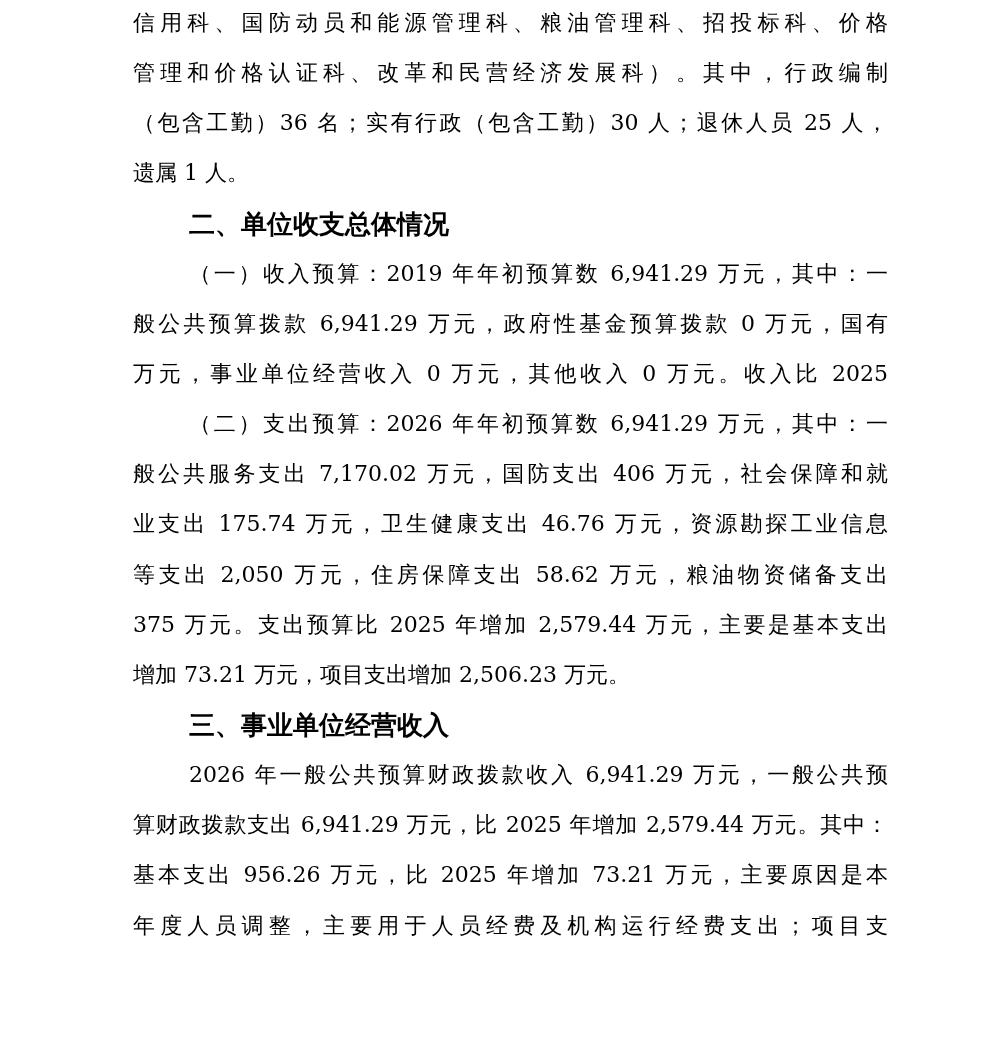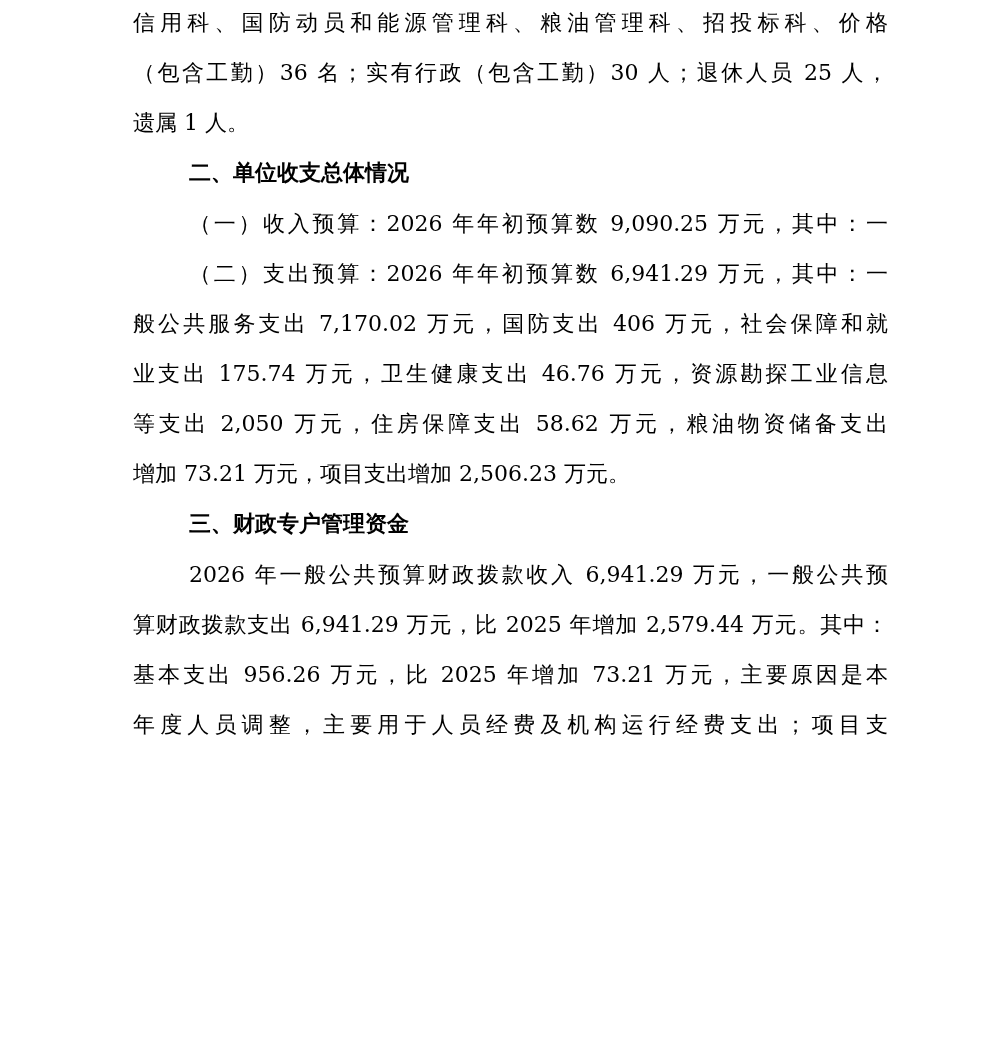--- a/index.html
+++ b/index.html
@@ -32,49 +32,53 @@
     white-space: normal;
   }
   .line.indent {
     padding-left: 56px;
   }
   .line.end {
     text-align: right;
     text-align-last: left;
   }
   .line.heading {
-    font-family: Liberation Serif, serif;
+    font-family: Liberation Sans, sans-serif;
     font-weight: bold;
-    font-size: 22px;
+    font-size: 26px;
     text-align: right;
     text-align-last: left;
     padding-left: 56px;
   }
 </style>
 </head>
 <body>
 
 <div class="page">
   <div class="content">
 
     <div class="line">信用科、国防动员和能源管理科、粮油管理科、招投标科、价格</div>
+    <div class="line">管理和价格认证科、改革和民营经济发展科）。其中，行政编制</div>
     <div class="line">（包含工勤）36 名；实有行政（包含工勤）30 人；退休人员 25 人，</div>
     <div class="line end">遗属 1 人。</div>
 
     <div class="line heading">二、单位收支总体情况</div>
 
-    <div class="line indent">（一）收入预算：2026 年年初预算数 9,090.25 万元，其中：一</div>
+    <div class="line indent">（一）收入预算：2019 年年初预算数 6,941.29 万元，其中：一</div>
+    <div class="line">般公共预算拨款 6,941.29 万元，政府性基金预算拨款 0 万元，国有</div>
+    <div class="line">万元，事业单位经营收入 0 万元，其他收入 0 万元。收入比 2025</div>
 
     <div class="line indent">（二）支出预算：2026 年年初预算数 6,941.29 万元，其中：一</div>
     <div class="line">般公共服务支出 7,170.02 万元，国防支出 406 万元，社会保障和就</div>
     <div class="line">业支出 175.74 万元，卫生健康支出 46.76 万元，资源勘探工业信息</div>
     <div class="line">等支出 2,050 万元，住房保障支出 58.62 万元，粮油物资储备支出</div>
+    <div class="line">375 万元。支出预算比 2025 年增加 2,579.44 万元，主要是基本支出</div>
     <div class="line end">增加 73.21 万元，项目支出增加 2,506.23 万元。</div>
 
-    <div class="line heading">三、财政专户管理资金</div>
+    <div class="line heading">三、事业单位经营收入</div>
 
     <div class="line indent">2026 年一般公共预算财政拨款收入 6,941.29 万元，一般公共预</div>
     <div class="line">算财政拨款支出 6,941.29 万元，比 2025 年增加 2,579.44 万元。其中：</div>
     <div class="line">基本支出 956.26 万元，比 2025 年增加 73.21 万元，主要原因是本</div>
     <div class="line">年度人员调整，主要用于人员经费及机构运行经费支出；项目支</div>
 
   </div>
 </div>
 
 </body></html>

